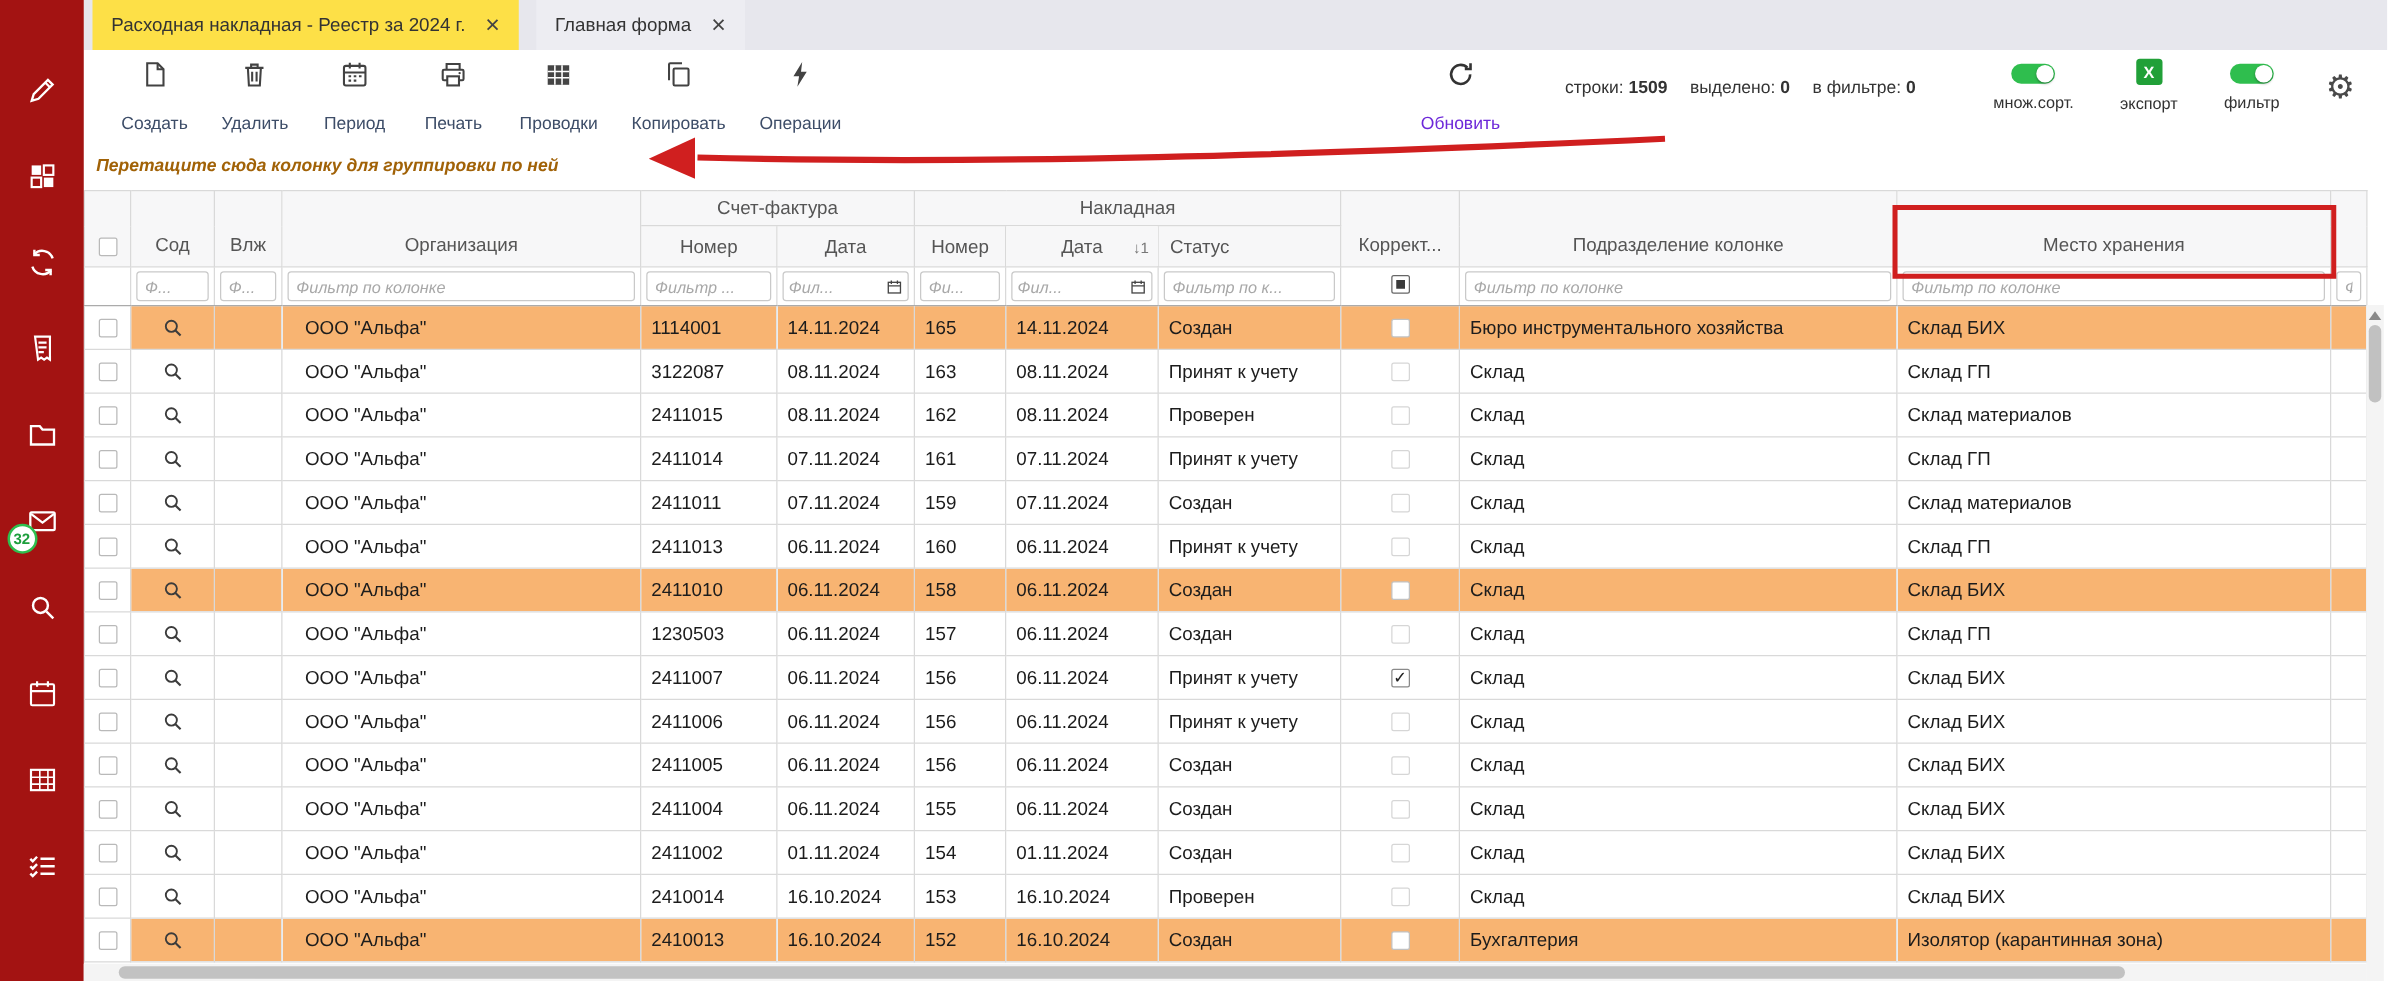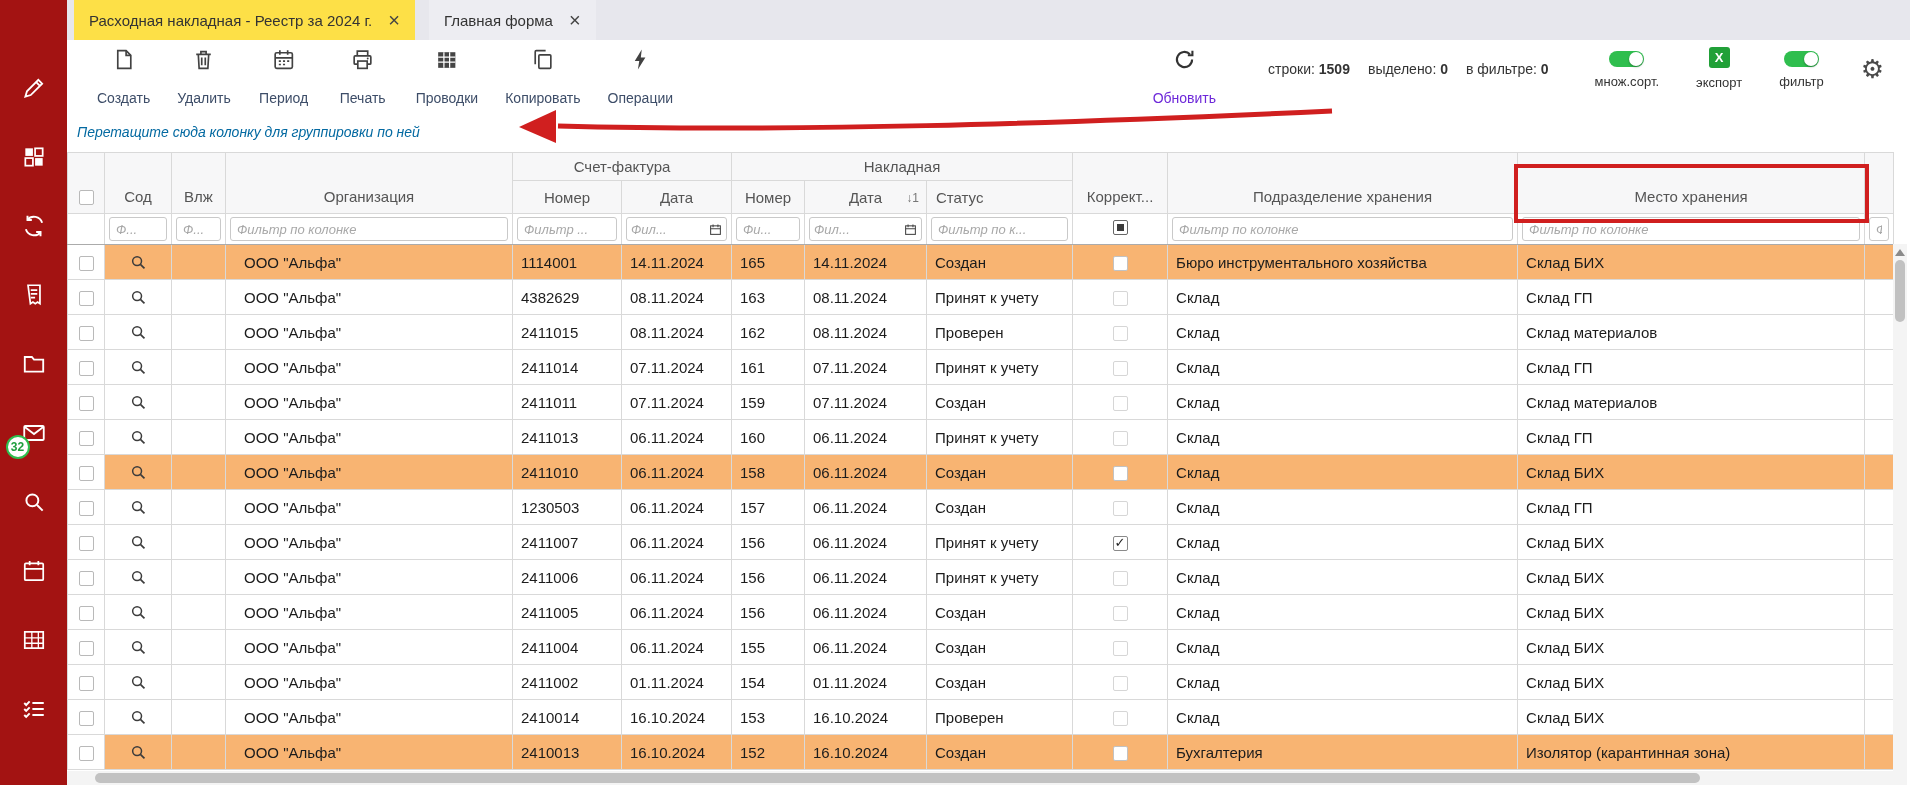--- a/index.html
+++ b/index.html
@@ -9,49 +9,49 @@
     --excel-green:#21a038;
     --marker:#d01f1f;
     --tab-bar:#e7e7ed;
     --grid-line:#d9d9d9;
   }
   *{box-sizing:border-box;margin:0;padding:0;}
   body{font-family:"Liberation Sans","DejaVu Sans",sans-serif;background:#fff;}
   .app{position:relative;width:1910px;height:785px;display:flex;overflow:hidden;background:#fff;}
 
   
-  .sidebar{width:67px;flex:0 0 67px;background:var(--sidebar);display:flex;flex-direction:column;align-items:center;padding-top:74px;gap:41px;z-index:2;}
+  .sidebar{width:67px;flex:0 0 67px;background:var(--sidebar);display:flex;flex-direction:column;align-items:center;padding-top:58px;gap:41px;z-index:2;}
   .side-item{position:relative;width:28px;height:28px;display:flex;align-items:center;justify-content:center;cursor:pointer;}
   .side-item svg{width:26px;height:26px;}
   .mail-badge{position:absolute;left:-14px;bottom:-12px;min-width:24px;height:24px;border-radius:50%;background:#fff;border:2px solid var(--toggle-on);color:#1d9e3c;font-size:12px;font-weight:bold;display:flex;align-items:center;justify-content:center;}
 
   
   .main{flex:1;display:flex;flex-direction:column;min-width:0;}
 
   .tabbar{height:40px;flex:0 0 40px;background:var(--tab-bar);display:flex;align-items:stretch;padding-left:7px;}
   .tab{display:flex;align-items:center;gap:16px;padding:0 15px;font-size:15px;color:#333;margin-right:14px;cursor:pointer;background:#ededf2;}
   .tab.active{background:#fde047;}
   .tab-close{color:#444;font-size:20px;line-height:1;cursor:pointer;}
 
   .toolbar{height:71px;flex:0 0 71px;background:#fff;display:flex;align-items:flex-start;padding:7px 26px 0 30px;}
   .tbtn{display:flex;flex-direction:column;align-items:center;gap:18px;margin-right:27px;cursor:pointer;min-width:52px;}
   .tbtn svg{width:25px;height:25px;}
   .tbtn .lbl{font-size:14px;color:#3d4d68;white-space:nowrap;}
   .tb-right{margin-left:auto;display:flex;align-items:flex-start;}
-  .stats{display:flex;align-items:center;gap:18px;margin:14px 46px 0 52px;font-size:14px;color:#333;white-space:nowrap;}
+  .stats{display:flex;align-items:center;gap:18px;margin:14px 62px 0 52px;font-size:14px;color:#333;white-space:nowrap;}
   .stats b{font-weight:bold;}
   .toggle-group{display:flex;flex-direction:column;align-items:center;gap:7px;margin-right:37px;cursor:pointer;}
   .toggle{width:35px;height:16px;border-radius:9px;background:var(--toggle-on);position:relative;margin-top:4px;}
   .toggle .knob{position:absolute;right:1px;top:1px;width:14px;height:14px;border-radius:50%;background:#fff;box-shadow:0 1px 2px rgba(0,0,0,.35);}
   .toggle-group .lbl{font-size:13px;color:#333;}
   .excel-box{width:21px;height:21px;border-radius:3px;background:var(--excel-green);color:#fff;font-weight:bold;font-size:13px;display:flex;align-items:center;justify-content:center;}
   .gear{font-size:26px;color:#4a4a4a;margin-top:9px;cursor:pointer;line-height:1;}
 
   .groupbar{height:41px;flex:0 0 41px;display:flex;align-items:center;padding-left:10px;background:#fff;}
-  .groupbar .hint{font-style:italic;color:#0369a1;font-size:14px;}
+  .groupbar .hint{font-style:italic;color:#a16207;font-size:14px;font-weight:bold;}
 
   
   .grid-area{flex:1;overflow:hidden;}
   table{border-collapse:collapse;table-layout:fixed;width:1826px;font-size:15px;color:#1c1c1c;}
   th,td{border:1px solid var(--grid-line);overflow:hidden;white-space:nowrap;}
   thead th{background:#f7f7f8;font-weight:normal;color:#555;font-size:15px;text-align:center;}
   tr.group-row{height:28px;}
   tr.col-row{height:33px;}
   tr.filter-row{height:31px;}
   th[rowspan]{vertical-align:bottom;padding-bottom:8px;margin-left:26px;}
@@ -286,21 +286,21 @@
         </colgroup>
         <thead>
           <tr class="group-row">
             <th class="c-sel" rowspan="2"><span class="cb sel"></span></th>
             <th rowspan="2">Сод</th>
             <th rowspan="2">Влж</th>
             <th rowspan="2">Организация</th>
             <th class="group-h" colspan="2">Счет-фактура</th>
             <th class="group-h" colspan="3">Накладная</th>
             <th rowspan="2">Коррект...</th>
-            <th rowspan="2">Подразделение хранения</th>
+            <th rowspan="2">Подразделение колонке</th>
             <th rowspan="2">Место хранения</th>
             <th rowspan="2"></th>
           </tr>
           <tr class="col-row">
             <th>Номер</th>
             <th>Дата</th>
             <th>Номер</th>
             <th class="sorted">
               <span>Дата</span>
               <span class="sort-badge">↓1</span>
@@ -363,21 +363,21 @@
             <tr>
     <td class="c-sel"><span class="cb sel"></span></td>
     <td class="c-sod">
       <svg class="mag" viewBox="0 0 18 18" width="17" height="17">
                   <circle cx="7.5" cy="7.5" r="4.7" stroke="#3c3c3c" stroke-width="1.6" fill="none"></circle>
                   <path d="M11 11l4.3 4.3" stroke="#3c3c3c" stroke-width="1.8"></path>
                 </svg>
     </td>
     <td class="c-vlj"></td>
     <td class="c-org">ООО "Альфа"</td>
-    <td>4382629</td>
+    <td>3122087</td>
     <td>08.11.2024</td>
     <td>163</td>
     <td>08.11.2024</td>
     <td>Принят к учету</td>
     <td class="c-corr"><span class="cb corr"></span></td>
     <td>Склад</td>
     <td>Склад ГП</td>
     <td class="c-extra"></td>
   </tr>
             <tr>

